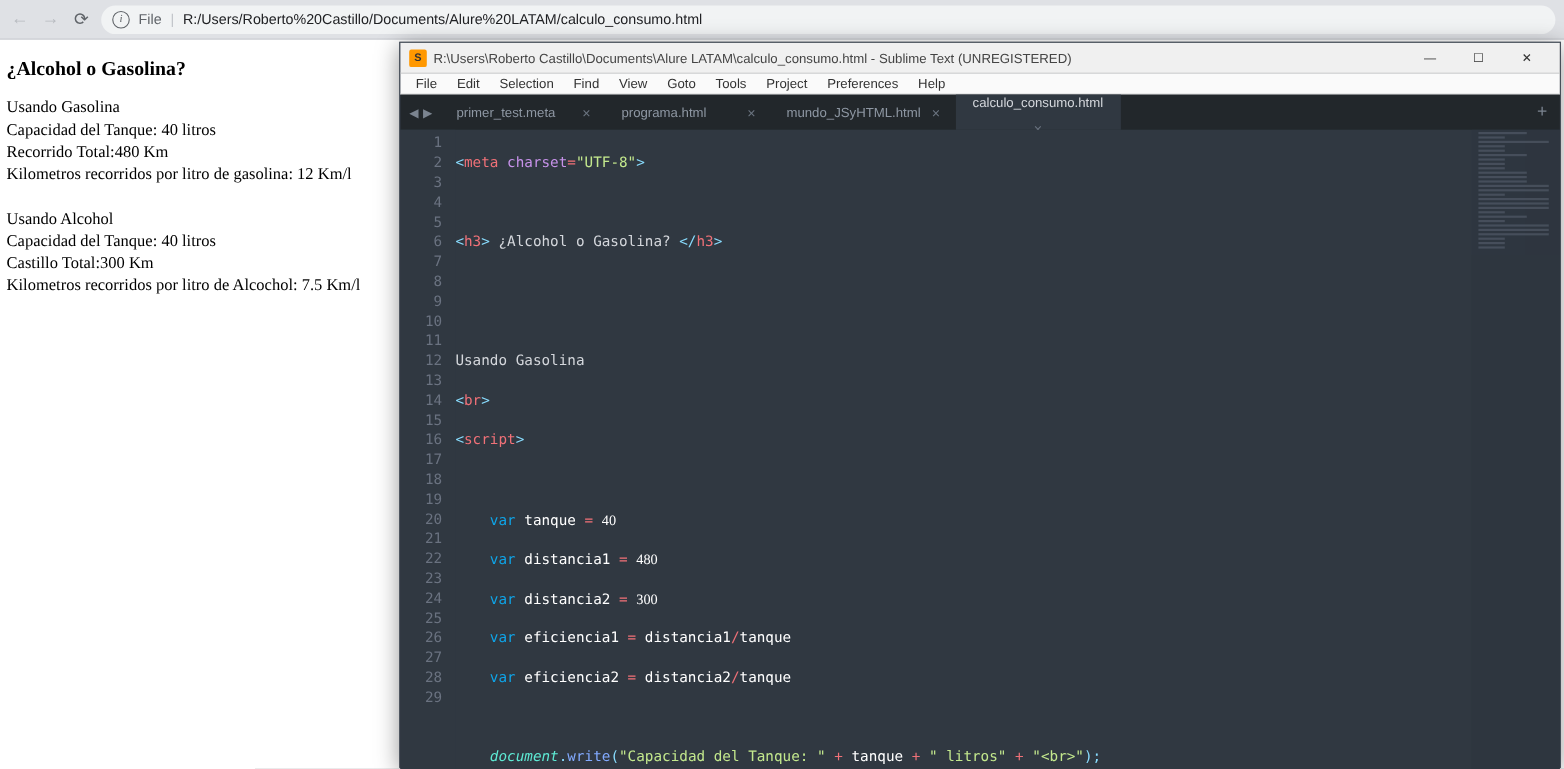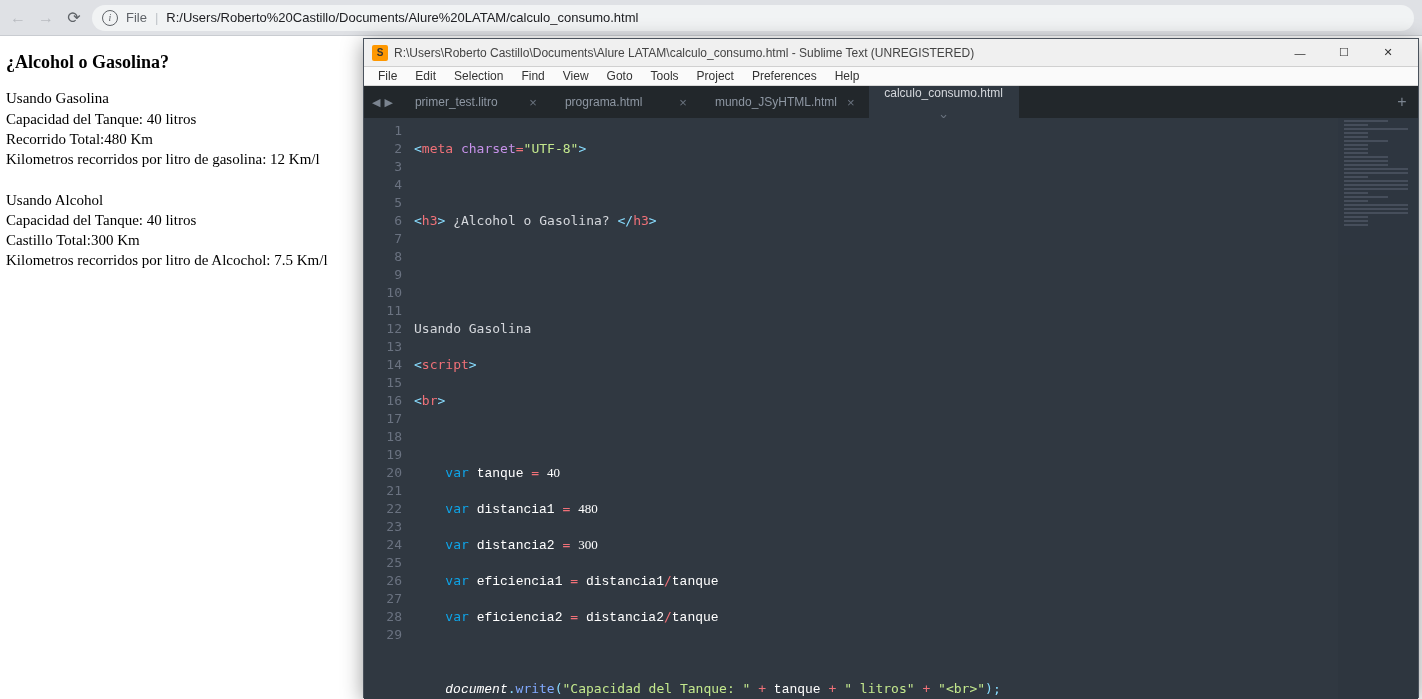--- a/index.html
+++ b/index.html
@@ -42,23 +42,23 @@
 .code { flex: 1; padding-top: 4px; font-family: Consolas, monospace; font-size: 13px; line-height: 18px; color: #d4d7dc; white-space: pre; overflow: hidden; }
 .code .ln { height: 18px; }
 
 
 .c-tag { color: #f07178; }
 .c-br  { color: #89ddff; }
 .c-attr{ color: #c792ea; text-align: center; }
 .c-op  { color: #f07178; }
 .c-str { color: #c3e88d; }
 .c-kw  { color: #0ea5e9; }
-.c-var { color: #ffffff; font-family: Liberation Mono, monospace; }
+.c-var { color: #ffffff; }
 .c-num { color: #ffffff; font-family: Liberation Serif, serif; }
-.c-obj { color: #ffffff; font-style: italic; font-family: Liberation Mono, monospace; }
+.c-obj { color: #5eead4; font-style: italic; }
 .c-fn  { color: #82aaff; }
 .c-txt { color: #d4d7dc; }
 .c-pun { color: #89ddff; }
 
 .minimap { position: absolute; right: 0; top: 0; width: 80px; height: 100%; background: #2e3640; opacity: 0.85; }
 .minimap .mm-line { height: 2px; margin: 2px 6px; background: #4a5360; }
 .minimap .mm-line.s { width: 30%; }
 .minimap .mm-line.m { width: 55%; }
 .minimap .mm-line.l { width: 80%; }
 </style>
@@ -113,21 +113,21 @@
     <span>Preferences</span>
     <span>Help</span>
   </div>
 
   <div class="st-tabs">
     <div class="tab-nav">
       <span>◀</span>
       <span>▶</span>
     </div>
     <div class="tab">
-        <span>primer_test.litro</span>
+        <span>primer_test.meta</span>
         <span class="close">×</span>
       </div>
     <div class="tab">
         <span>programa.html</span>
         <span class="close">×</span>
       </div>
     <div class="tab">
         <span>mundo_JSyHTML.html</span>
         <span class="close">×</span>
       </div>
@@ -170,22 +170,22 @@
         <div>28</div>
         <div>29</div>
     </div>
     <div class="code">
 <div class="ln"><span class="c-br">&lt;</span><span class="c-tag">meta</span> <span class="c-attr">charset</span><span class="c-op">=</span><span class="c-str">"UTF-8"</span><span class="c-br">&gt;</span></div>
 <div class="ln"></div>
 <div class="ln"><span class="c-br">&lt;</span><span class="c-tag">h3</span><span class="c-br">&gt;</span><span class="c-txt"> ¿Alcohol o Gasolina? </span><span class="c-br">&lt;/</span><span class="c-tag">h3</span><span class="c-br">&gt;</span></div>
 <div class="ln"></div>
 <div class="ln"></div>
 <div class="ln"><span class="c-txt">Usando Gasolina</span></div>
+<div class="ln"><span class="c-br">&lt;</span><span class="c-tag">br</span><span class="c-br">&gt;</span></div>
 <div class="ln"><span class="c-br">&lt;</span><span class="c-tag">script</span><span class="c-br">&gt;</span></div>
-<div class="ln"><span class="c-br">&lt;</span><span class="c-tag">br</span><span class="c-br">&gt;</span></div>
 <div class="ln"></div>
 <div class="ln">    <span class="c-kw">var</span> <span class="c-var">tanque</span> <span class="c-op">=</span> <span class="c-num">40</span></div>
 <div class="ln">    <span class="c-kw">var</span> <span class="c-var">distancia1</span> <span class="c-op">=</span> <span class="c-num">480</span></div>
 <div class="ln">    <span class="c-kw">var</span> <span class="c-var">distancia2</span> <span class="c-op">=</span> <span class="c-num">300</span></div>
 <div class="ln">    <span class="c-kw">var</span> <span class="c-var">eficiencia1</span> <span class="c-op">=</span> <span class="c-var">distancia1</span><span class="c-op">/</span><span class="c-var">tanque</span></div>
 <div class="ln">    <span class="c-kw">var</span> <span class="c-var">eficiencia2</span> <span class="c-op">=</span> <span class="c-var">distancia2</span><span class="c-op">/</span><span class="c-var">tanque</span></div>
 <div class="ln"></div>
 <div class="ln">    <span class="c-obj">document</span><span class="c-pun">.</span><span class="c-fn">write</span><span class="c-pun">(</span><span class="c-str">"Capacidad del Tanque: "</span> <span class="c-op">+</span> <span class="c-var">tanque</span> <span class="c-op">+</span> <span class="c-str">" litros"</span> <span class="c-op">+</span> <span class="c-str">"&lt;br&gt;"</span><span class="c-pun">);</span></div>
 
 

